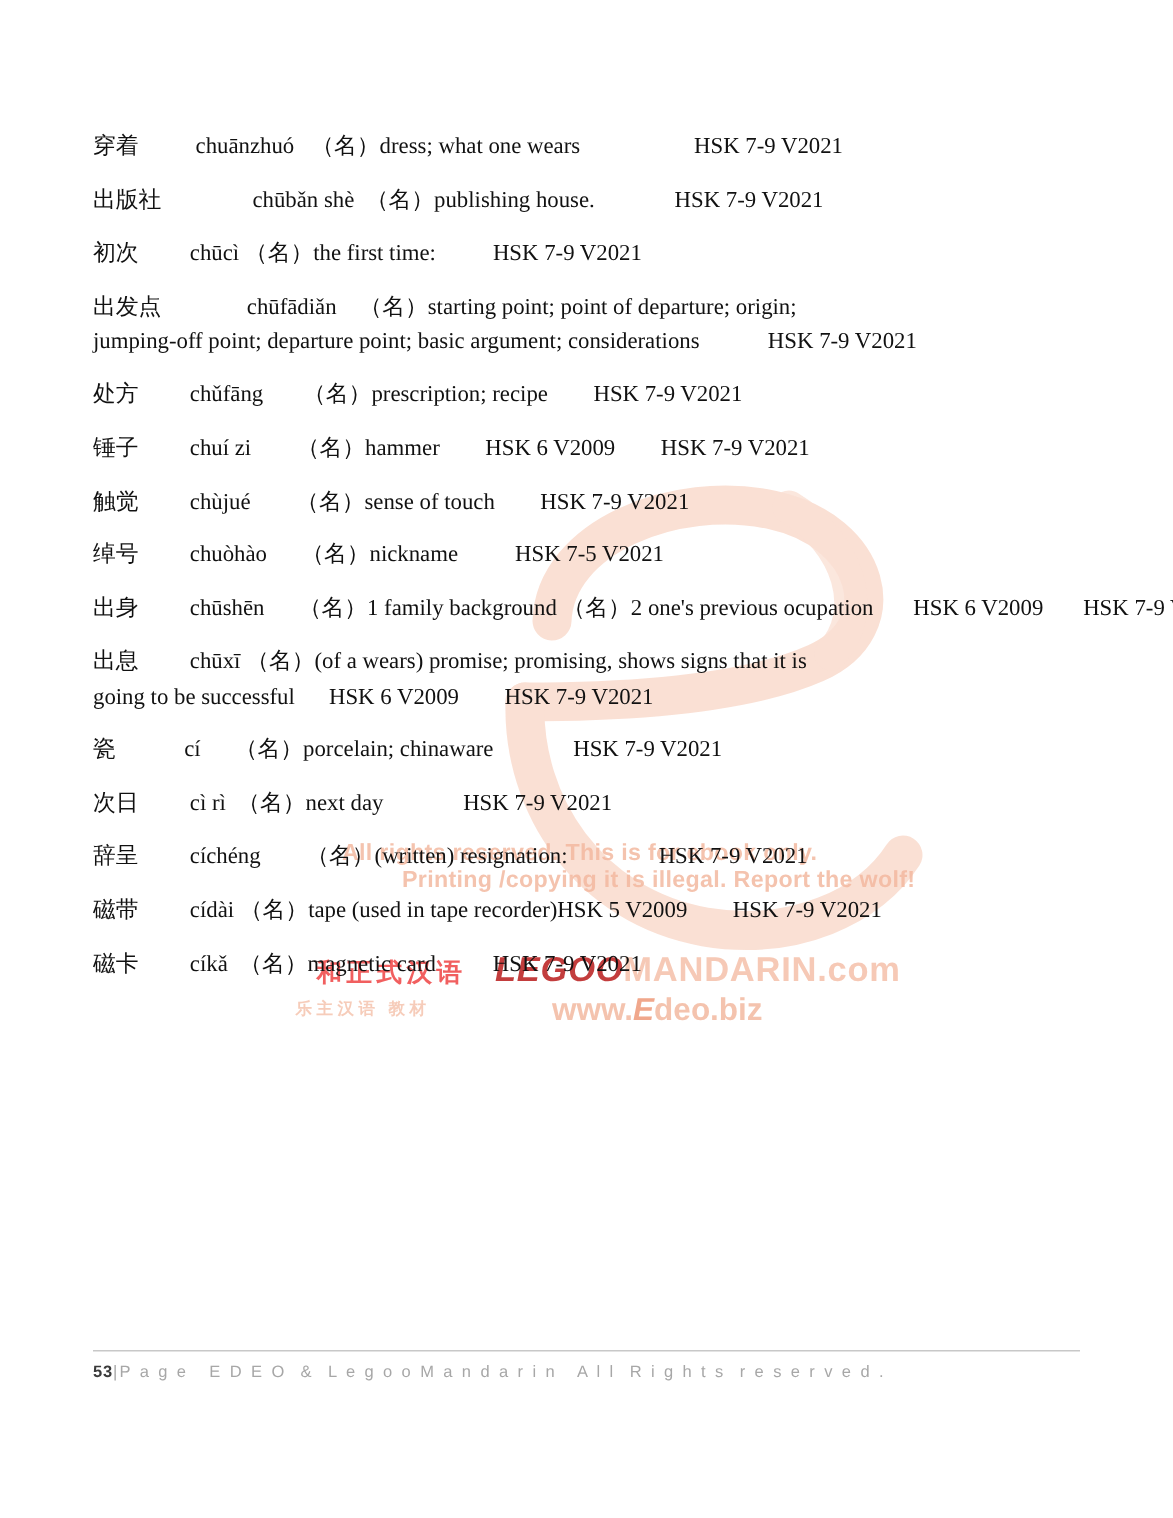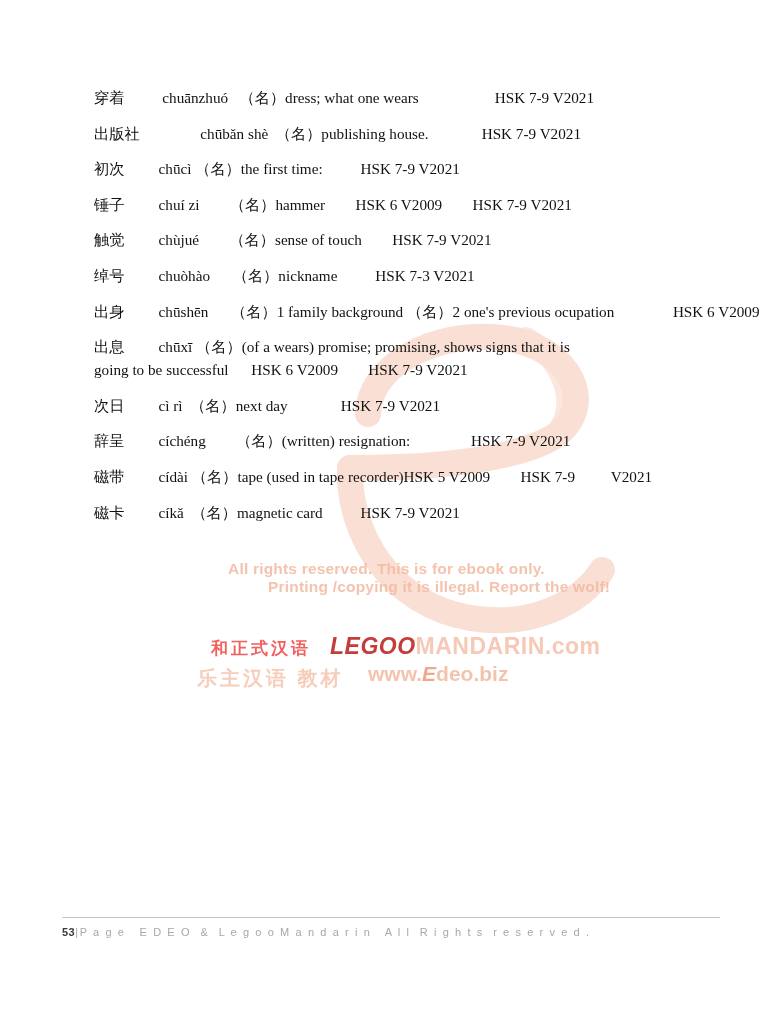--- a/index.html
+++ b/index.html
@@ -70,21 +70,21 @@
     font-weight: bold;
     color: #b91c1c;
   }
   .wm-brand .brand-mandarin {
     font-weight: bold;
     color: #f5c0aa;
   }
   .wm-cn2 {
     left: 197px;
     top: 665px;
-    font-size: 20px;
+    font-size: 11px;
     letter-spacing: 3px;
     color: #f5c4ae;
   }
   .wm-site {
     left: 368px;
     top: 662px;
     font-size: 21px;
     color: #f3b9a0;
   }
   .wm-site .site-e {
@@ -104,30 +104,29 @@
     left: 62px;
     top: 86px;
     width: 660px;
   }
   .entry {
     font-size: 15.2px;
     line-height: 1.52;
     margin-bottom: 12.5px;
     text-indent: 0;
   }
-  .pad-s   { white-space: pre; margin-left: 32px; }
+  .pad-s   { white-space: pre; }
 
   
   #footer {
     position: absolute;
     left: 62px;
     top: 900px;
     width: 660px;
     z-index: 3;
-    margin-top: 17px;
   }
   .footer-rule {
     border-top: 1px solid #c8c8c8;
     width: 658px;
     margin-bottom: 8px;
   }
   .footer-text {
     font-family: "Liberation Sans", sans-serif;
     font-size: 11px;
     color: #a7a7a7;
@@ -161,25 +160,28 @@
 
   <div class="wm-text wm-cn2">乐主汉语 教材</div>
   <div class="wm-text wm-site"><span>www.</span><span class="site-e">E</span><span>deo.biz</span></div>
 </div>
 
 <div id="content">
   <div class="entries" id="entries">
       <div class="entry"><span class="pad-s">穿着          chuānzhuó   （名）dress; what one wears                    HSK 7-9 V2021</span></div>
       <div class="entry"><span class="pad-s">出版社                chūbǎn shè  （名）publishing house.              HSK 7-9 V2021</span></div>
       <div class="entry"><span class="pad-s">初次         chūcì （名）the first time:          HSK 7-9 V2021</span></div>
+      <div class="entry"><span class="pad-s">出发点               chūfādiǎn    （名）starting point; point of departure; origin;</span> <span class="pad-s">jumping-off point; departure point; basic argument; considerations            HSK</span> <span class="pad-s">7-9 V2021</span></div>
+      <div class="entry"><span class="pad-s">处方         chǔfāng       （名）prescription; recipe        HSK 7-9 V2021</span></div>
       <div class="entry"><span class="pad-s">锤子         chuí zi        （名）hammer        HSK 6 V2009        HSK 7-9 V2021</span></div>
       <div class="entry"><span class="pad-s">触觉         chùjué        （名）sense of touch        HSK 7-9 V2021</span></div>
-      <div class="entry"><span class="pad-s">绰号         chuòhào      （名）nickname          HSK 7-3 V2021</span></div>
+      <div class="entry"><span class="pad-s">绰号         chuòhào      （名）nickname          HSK 7-5 V2021</span></div>
       <div class="entry"><span class="pad-s">出身         chūshēn      （名）1 family background （名）2 one's previous ocupation</span> <span class="pad-s">      HSK 6 V2009       HSK 7-9 V2021</span></div>
       <div class="entry"><span class="pad-s">出息         chūxī （名）(of a wears) promise; promising, shows signs that it is</span> <span class="pad-s">going to be successful      HSK 6 V2009        HSK 7-9 V2021</span></div>
+      <div class="entry"><span class="pad-s">瓷            cí      （名）porcelain; chinaware              HSK 7-9 V2021</span></div>
       <div class="entry"><span class="pad-s">次日         cì rì  （名）next day              HSK 7-9 V2021</span></div>
       <div class="entry"><span class="pad-s">辞呈         cíchéng        （名）(written) resignation:                HSK 7-9 V2021</span></div>
       <div class="entry"><span class="pad-s">磁带         cídài （名）tape (used in tape recorder)HSK 5 V2009        HSK 7-9</span> <span class="pad-s">V2021</span></div>
       <div class="entry"><span class="pad-s">磁卡         cíkǎ  （名）magnetic card          HSK 7-9 V2021</span></div>
     </div>
 </div>
 
 <div id="footer">
   <div class="footer-rule"></div>
   <div class="footer-text"><span class="footer-page">53</span><span>|</span><span>P a g e   E D E O  &amp;  L e g o o M a n d a r i n   A l l  R i g h t s  r e s e r v e d .</span></div>

